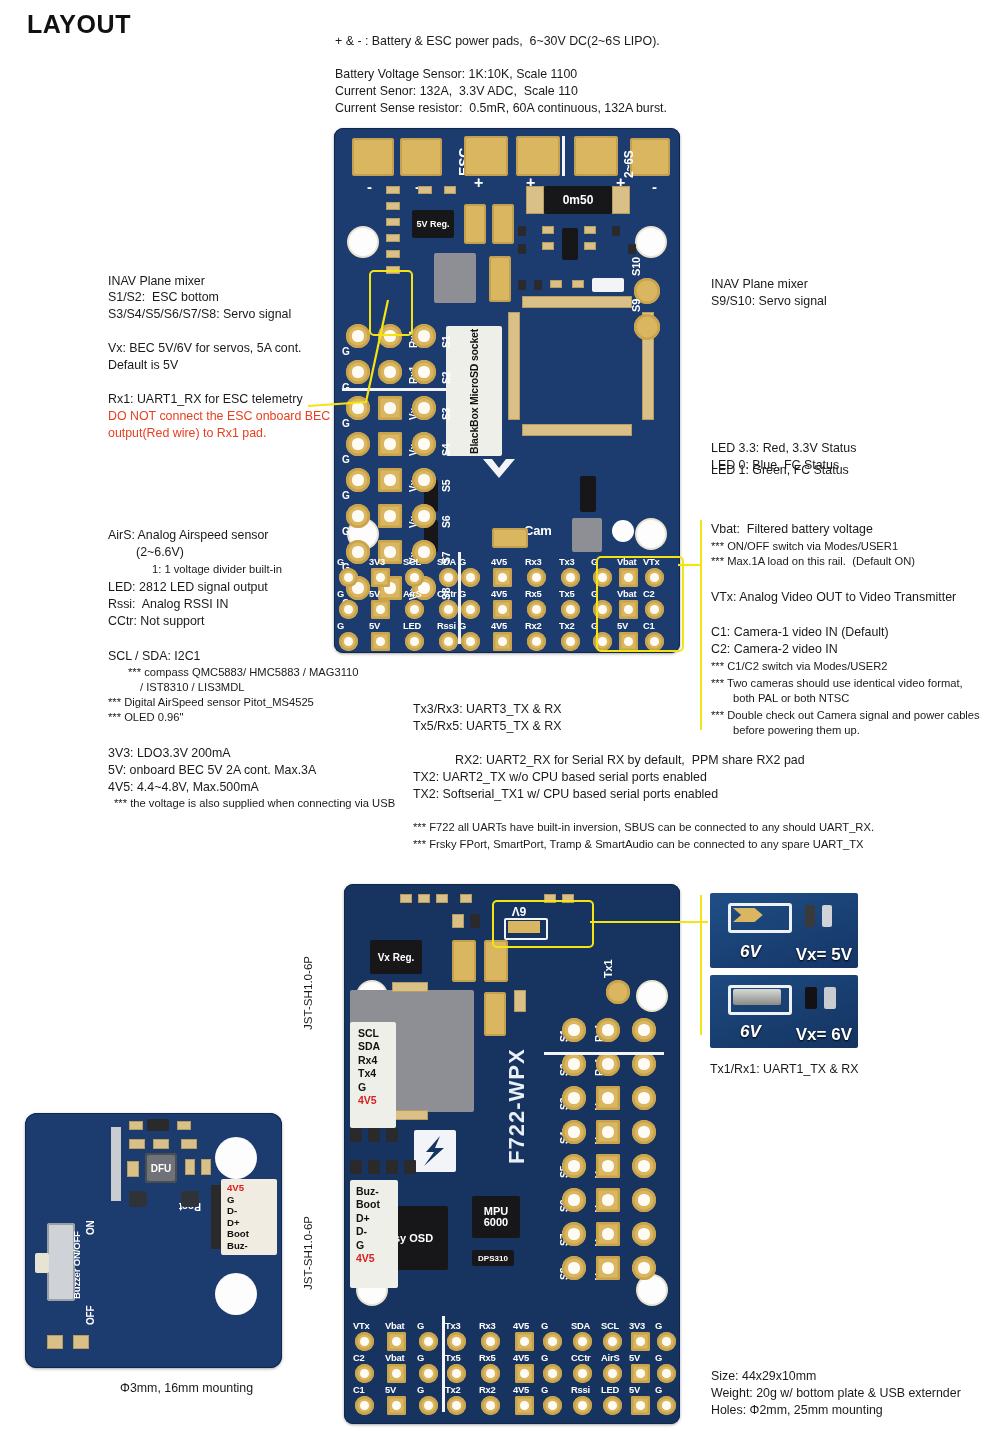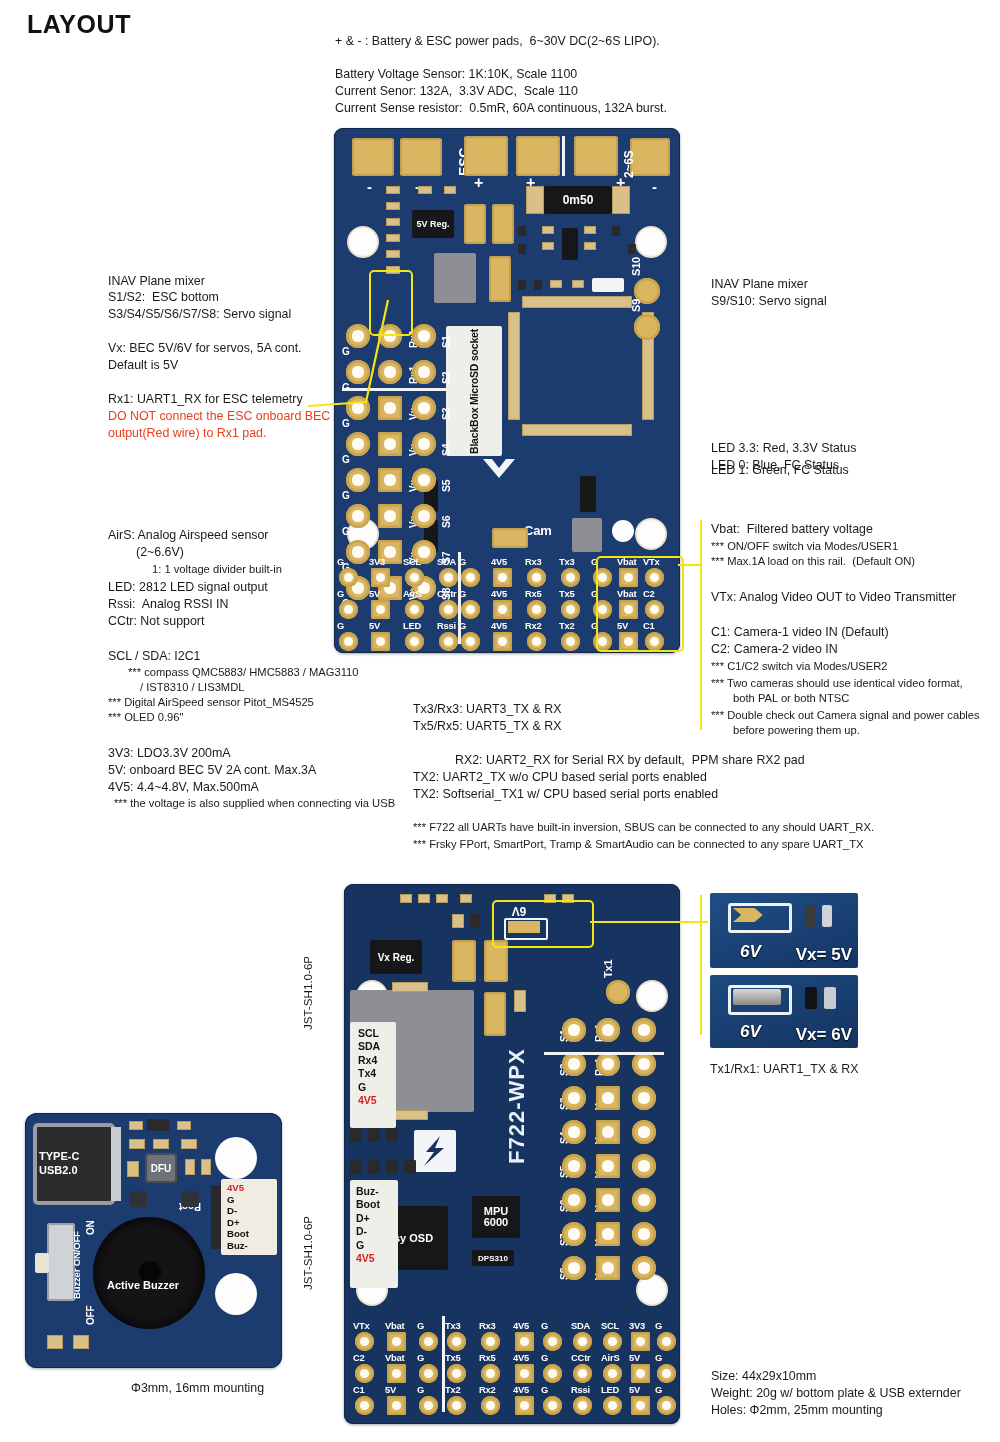--- a/index.html
+++ b/index.html
@@ -776,27 +776,20 @@
 </div>
 <div class="abs txt" style="left:710px;top:1061px;">Tx1/Rx1: UART1_TX &amp; RX</div>
 
 <div class="abs txt" style="left:300px;top:1030px;transform-origin:0 0;transform:rotate(-90deg);font-size:11.6px;">JST-SH1.0-6P</div>
 <div class="abs txt" style="left:300px;top:1290px;transform-origin:0 0;transform:rotate(-90deg);font-size:11.6px;">JST-SH1.0-6P</div>
 
 <div class="abs pcb" id="buzzboard" style="left:25px;top:1113px;width:257px;height:255px;border-radius:12px;">
   <div class="hole" style="left:190px;top:24px;width:42px;height:42px;box-shadow:none;"></div>
   <div class="hole" style="left:190px;top:160px;width:42px;height:42px;box-shadow:none;"></div>
 
-  <div class="abs" style="left:8px;top:10px;width:82px;height:82px;background:#2b2b2e;border-radius:5px;
-       box-shadow:inset 0 0 0 4px #9a9ca0;">
-    <div class="abs" style="left:6px;top:26px;color:#fff;font-size:11px;font-weight:bold;line-height:14px;">
-      <span>TYPE-C</span><br>
-      <span>USB2.0</span>
-    </div>
-  </div>
   <div class="abs" style="left:86px;top:14px;width:10px;height:74px;background:#c9ccd0;"></div>
 
   <div class="abs" style="left:120px;top:40px;width:32px;height:30px;background:#6f7378;border-radius:4px;
        box-shadow:inset 0 0 0 2px #4a4d51;display:flex;align-items:center;justify-content:center;
        color:#fff;font-size:10px;font-weight:bold;">DFU</div>
   <div class="plab" style="left:154px;top:88px;font-size:10px;transform:rotate(180deg);">Boot</div>
 
   <div class="smd" style="left:104px;top:8px;width:14px;height:9px;"></div>
   <div class="smd blk" style="left:122px;top:6px;width:22px;height:12px;"></div>
   <div class="smd" style="left:152px;top:8px;width:14px;height:9px;"></div>
@@ -821,25 +814,20 @@
   </div>
   <div class="abs" style="left:186px;top:72px;width:10px;height:64px;background:#2a2a2c;"></div>
 
   <div class="abs" style="left:22px;top:110px;width:28px;height:78px;background:#cfd3d8;border-radius:3px;
        box-shadow:inset 0 0 0 2px #9aa0a6;"></div>
   <div class="abs" style="left:10px;top:140px;width:14px;height:20px;background:#e8e4d4;border-radius:2px;"></div>
   <div class="plab rot" style="left:46px;top:186px;font-size:9.6px;">Buzzer ON/OFF</div>
   <div class="plab rot" style="left:60px;top:122px;font-size:10px;">ON</div>
   <div class="plab rot" style="left:60px;top:212px;font-size:10px;">OFF</div>
 
-  <div class="abs" style="left:68px;top:104px;width:112px;height:112px;background:#141416;border-radius:50%;
-       box-shadow:inset 0 0 14px #000;">
-    <div class="abs" style="left:46px;top:44px;width:22px;height:22px;background:#060607;border-radius:50%;"></div>
-    <div class="abs" style="left:14px;top:62px;color:#fff;font-size:11px;font-weight:bold;">Active Buzzer</div>
-  </div>
   <div class="smd" style="left:22px;top:222px;width:16px;height:14px;"></div>
   <div class="smd" style="left:48px;top:222px;width:16px;height:14px;"></div>
 </div>
-<div class="abs txt" style="left:131px;top:1380px;">Φ3mm, 16mm mounting</div>
+<div class="abs txt" style="left:120px;top:1380px;">Φ3mm, 16mm mounting</div>
 
 <div class="abs txt" style="left:711px;top:1368px;">Size: 44x29x10mm</div>
 <div class="abs txt" style="left:711px;top:1385px;">Weight: 20g w/ bottom plate &amp; USB externder</div>
 <div class="abs txt" style="left:711px;top:1402px;">Holes: Φ2mm, 25mm mounting</div>
 
 </body></html>

